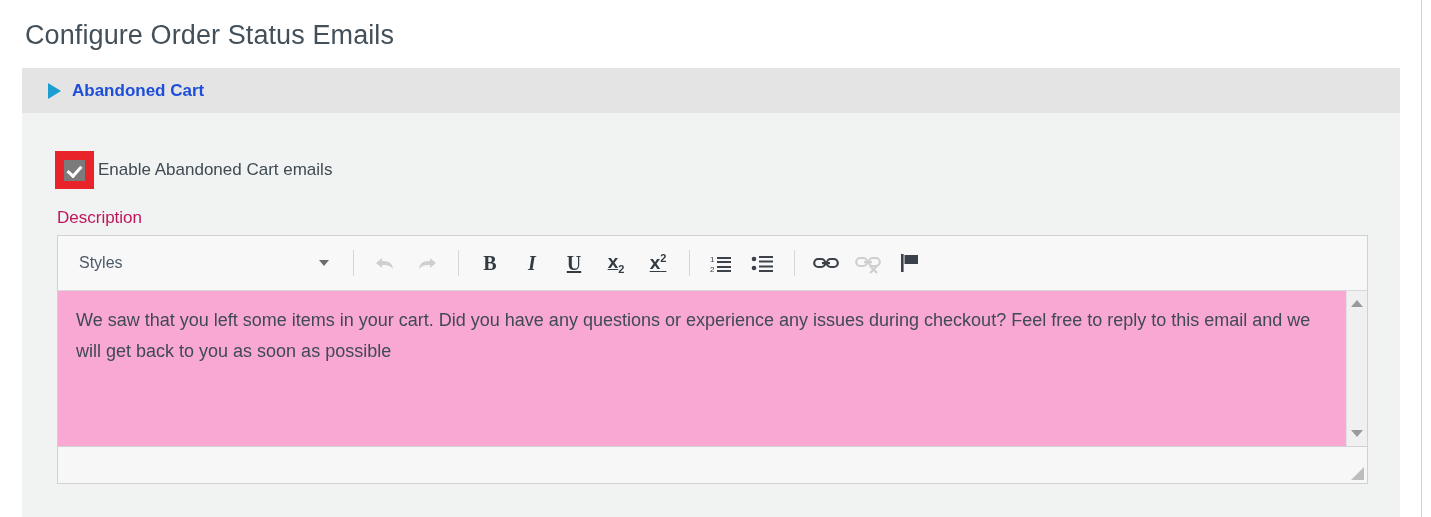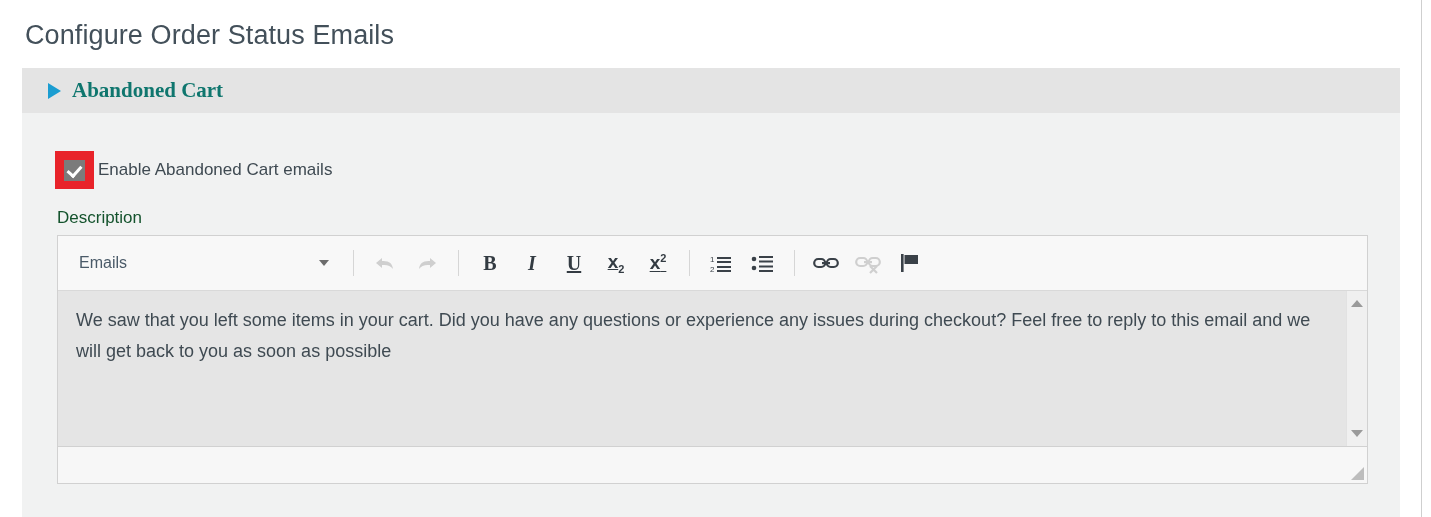--- a/index.html
+++ b/index.html
@@ -63,25 +63,24 @@
   .toggle-triangle {
     width: 0;
     height: 0;
     border-top: 8px solid transparent;
     border-bottom: 8px solid transparent;
     border-left: 13px solid #1b9dd1;
     margin-right: 11px;
     flex: 0 0 auto;
   }
   .panel-title {
-    font-size: 21px;
+    font-size: 17px;
     font-weight: bold;
-    color: #0f766e;
+    color: #1d4ed8;
     white-space: nowrap;
-    font-family: Liberation Serif, serif;
   }
   .panel-body {
     background: #f1f2f2;
     padding: 12px;
     height: 405px;
     box-sizing: border-box;
     position: relative;
   }
 
   
@@ -124,21 +123,21 @@
     margin-left: 4px;
     white-space: nowrap;
   }
 
   
   .field-label {
     position: absolute;
     left: 35px;
     top: 95px;
     font-size: 17px;
-    color: #14532d;
+    color: #be185d;
   }
 
   
   .editor {
     position: absolute;
     left: 35px;
     top: 122px;
     width: 1311px;
     border: 1px solid #d1d1d1;
     background: #ffffff;
@@ -204,21 +203,21 @@
   .tb-text.italic { font-style: italic; font-family: "Liberation Serif", serif; font-weight: bold; }
   .tb-text.underline { text-decoration: underline; font-weight: bold; font-family: "Liberation Serif", serif; }
   .tb-text.sub, .tb-text.sup { font-weight: bold; font-size: 19px; text-decoration: underline; }
   .tb-text.sub sub { font-size: 11px; font-weight: bold; }
   .tb-text.sup sup { font-size: 11px; font-weight: bold; }
 
   
   .editor-content-wrap {
     position: relative;
     height: 155px;
-    background: #e5e5e5;
+    background: #f9a8d4;
     display: flex;
   }
   .editor-content {
     flex: 1 1 auto;
     padding: 14px 20px 0 18px;
     box-sizing: border-box;
     overflow: hidden;
   }
   .editor-content p {
     margin: 0;
@@ -291,21 +290,21 @@
       <span class="checkbox-label">Enable Abandoned Cart emails</span>
     </div>
 
     <div class="field-label">Description</div>
 
     <div class="editor">
 
       <div class="editor-toolbar">
 
         <div class="styles-select">
-          <span class="styles-select-label">Emails</span>
+          <span class="styles-select-label">Styles</span>
           <span class="styles-caret"></span>
         </div>
 
         <div class="tb-sep"></div>
 
         <div class="tb-btn">
           <span>
             <svg width="24" height="24" viewBox="0 0 24 24">
               <path d="M9 7 L3 12 L9 17 L9 14 C14 13.5 17.5 14.5 20 18 C19.5 12.5 16 9.5 9 10 Z" fill="#cfcfcf"></path>
             </svg>

